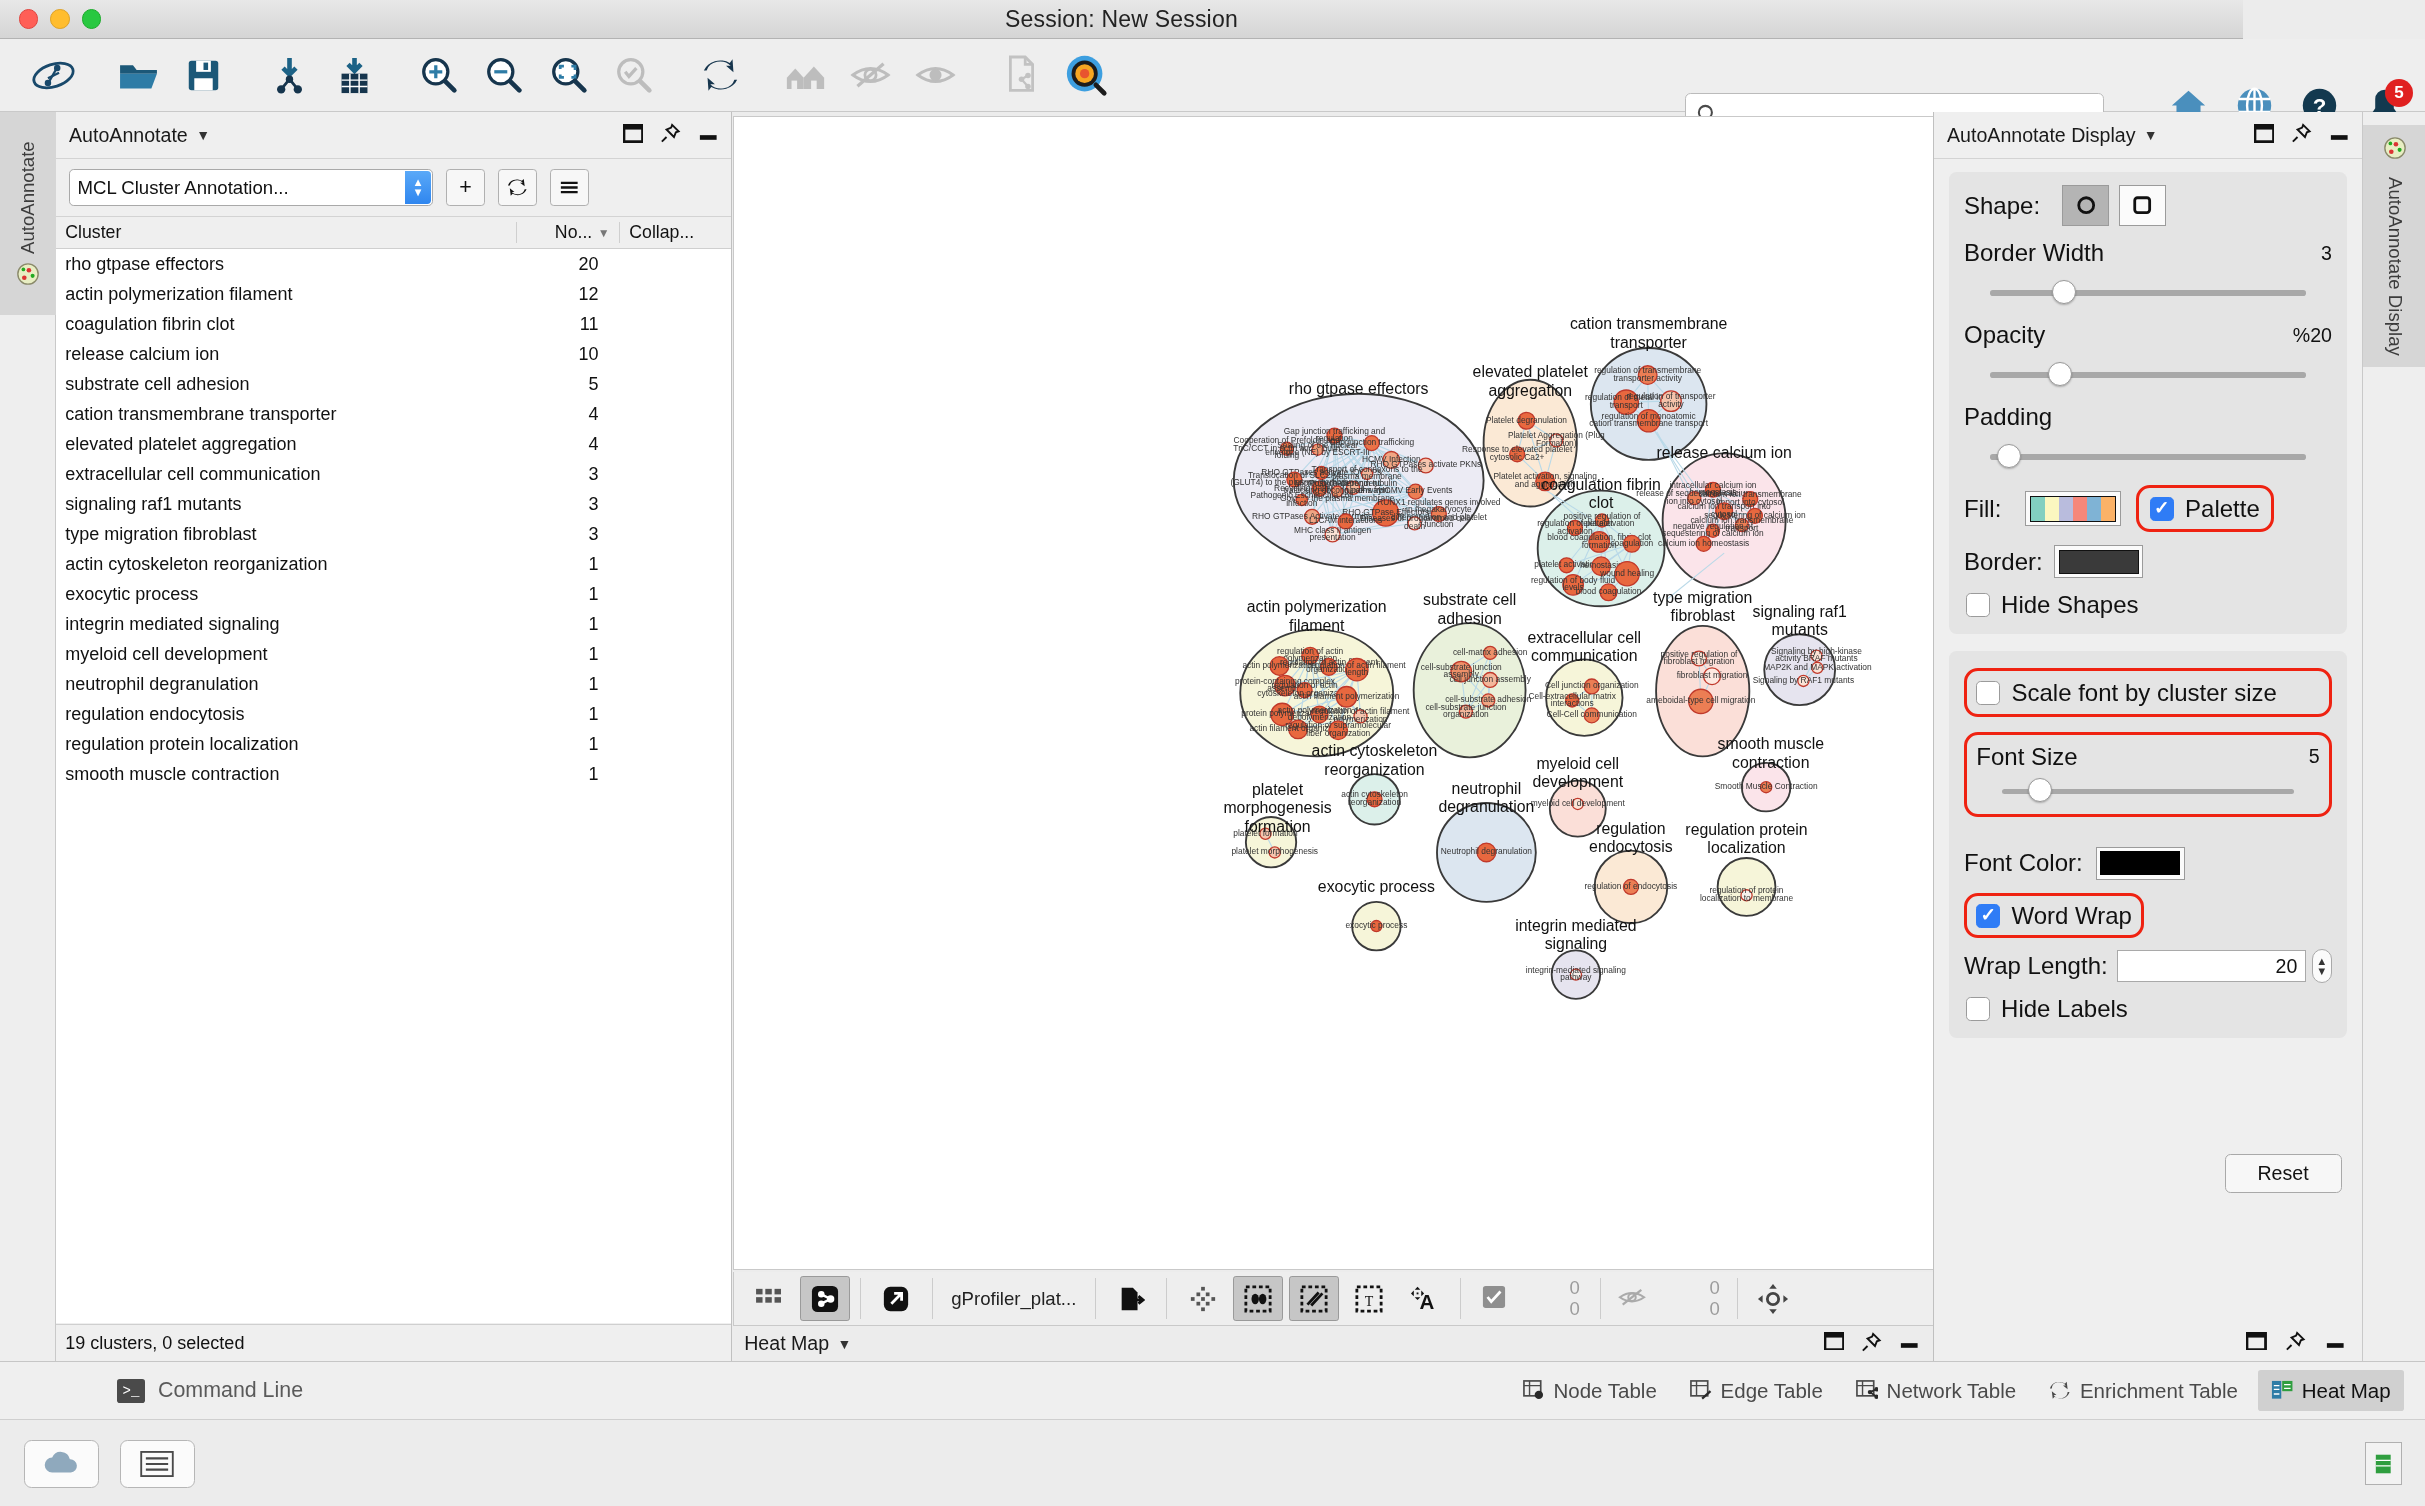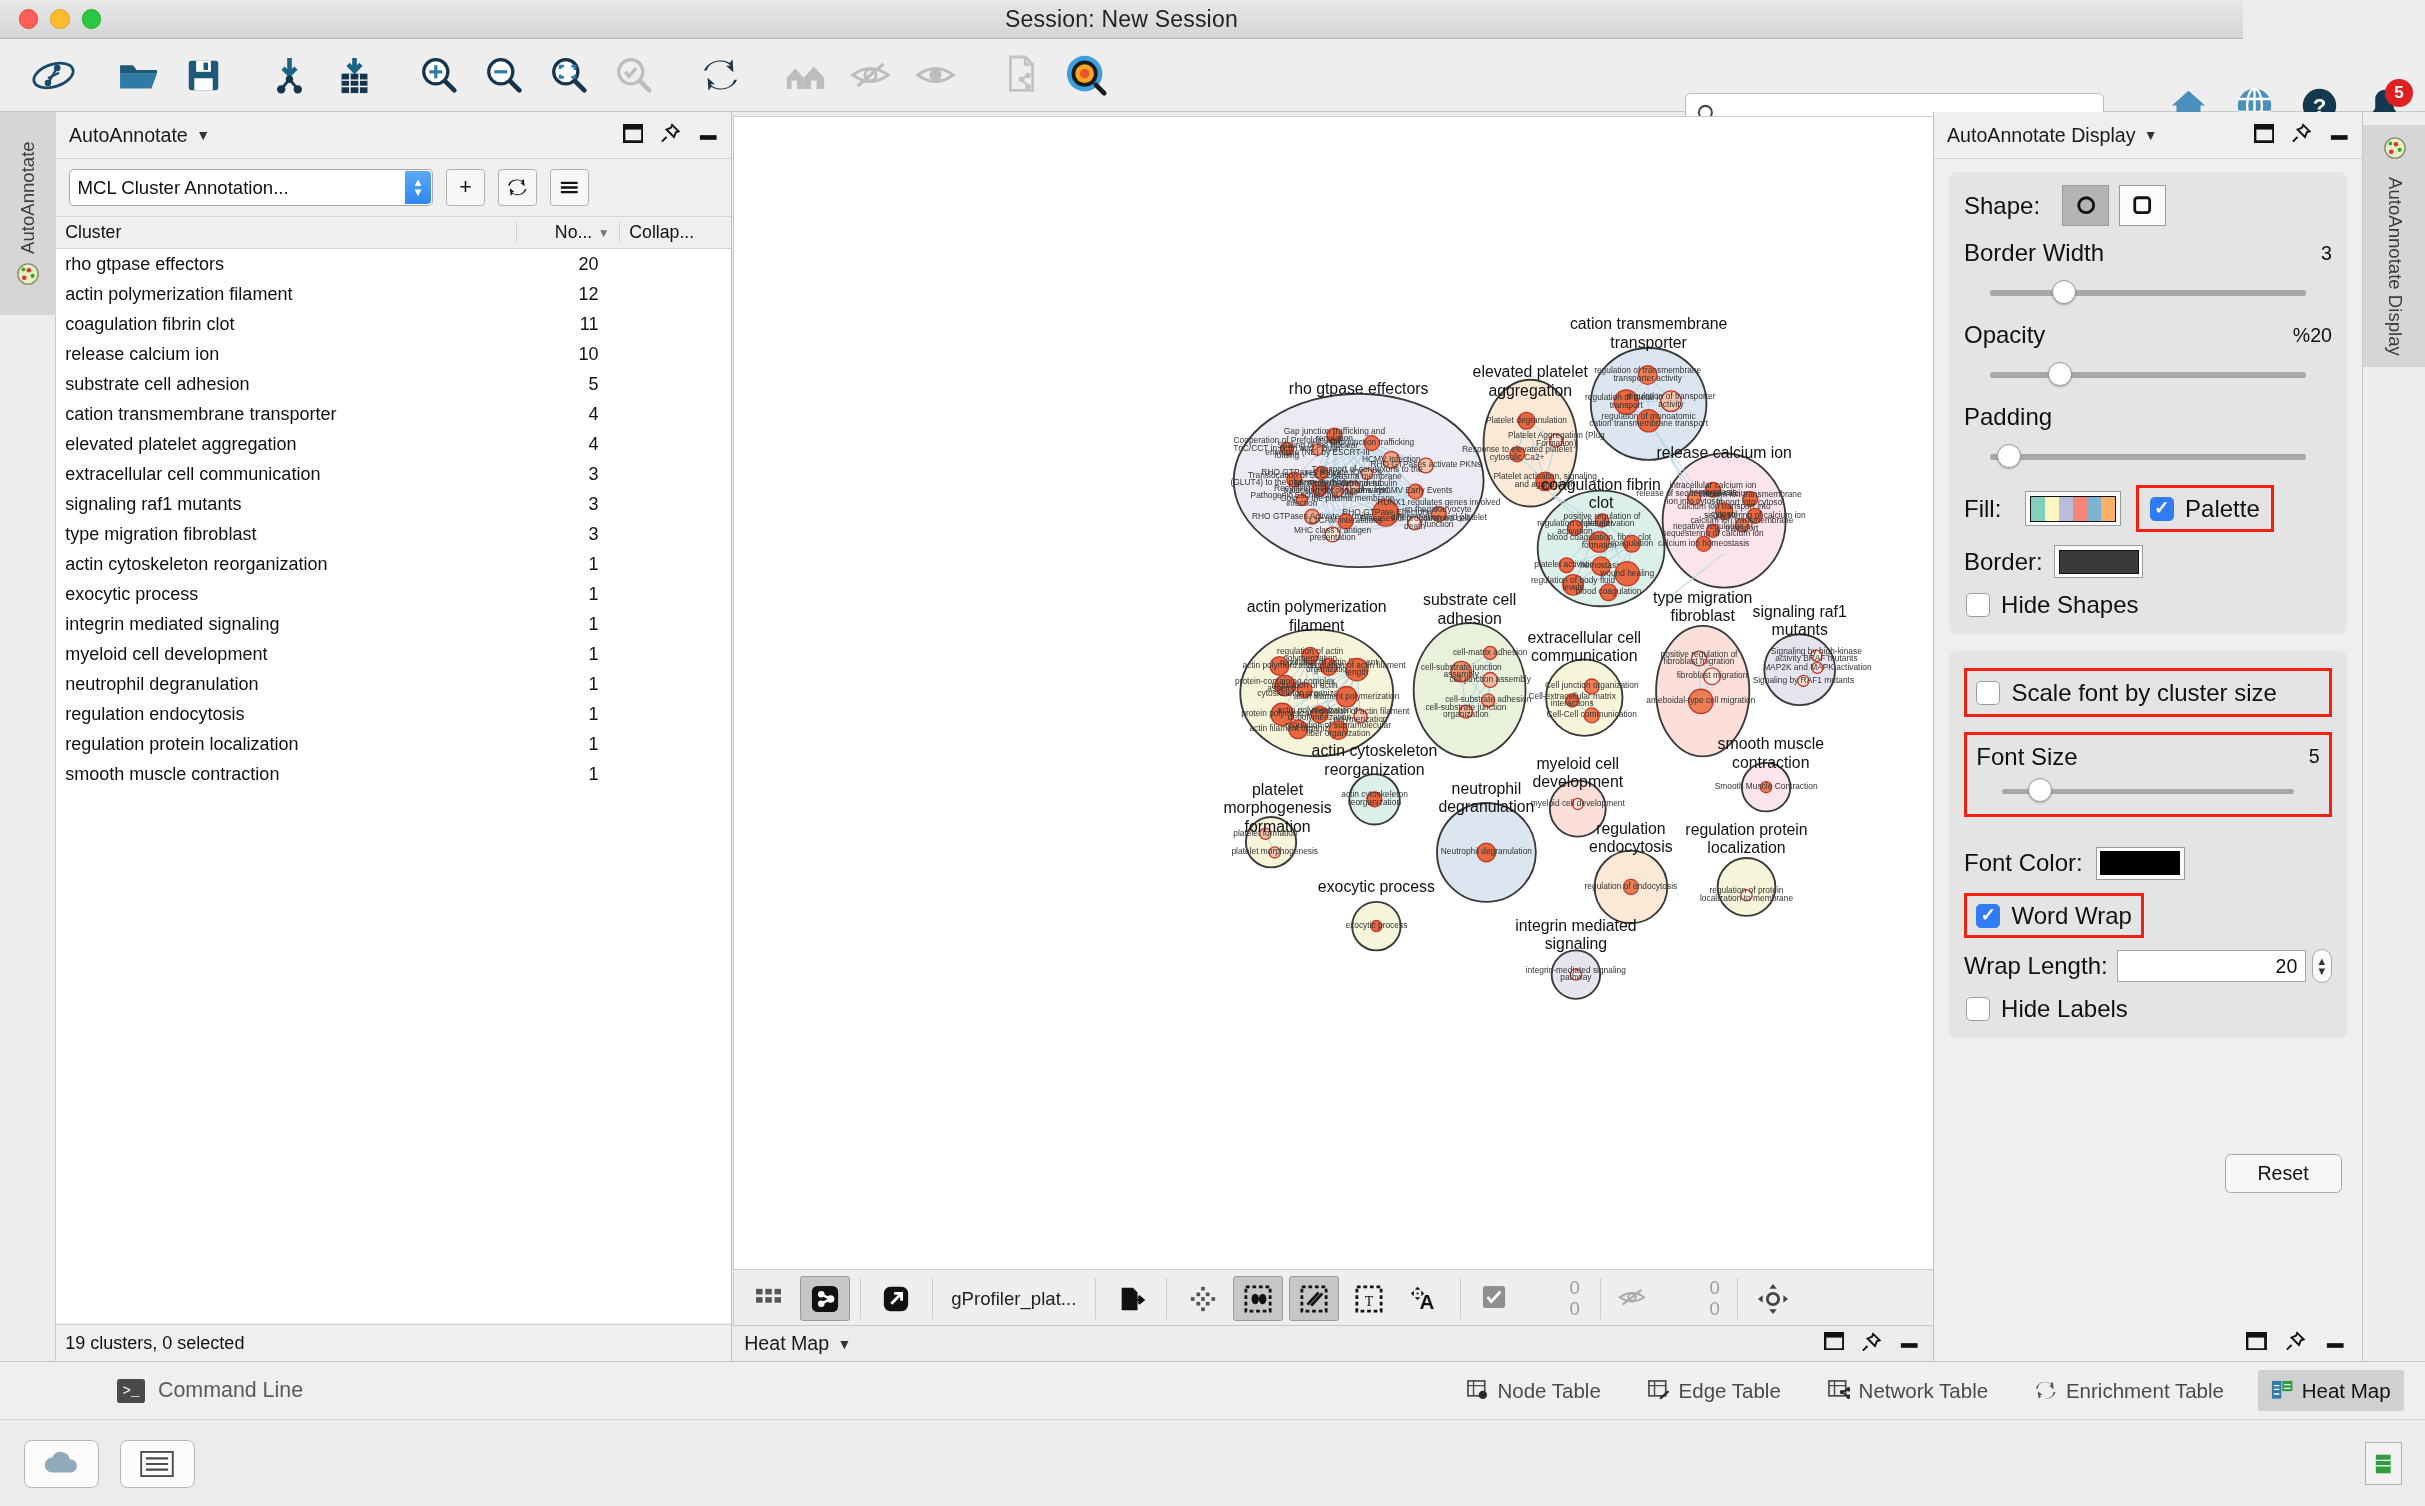--- a/index.html
+++ b/index.html
@@ -171,21 +171,21 @@
   .slider .knob {
     position: absolute; top: 0; width: 24px; height: 24px; border-radius: 50%;
     background: #fff; border: 0.9px solid #999; box-shadow: 0 0.9px 1.9px rgba(0,0,0,.25); cursor: pointer;
   }
   .swatch { border: 0.9px solid #9b9b9b; background: #fbfbfb; padding: 3.7px; display: inline-flex; }
   .swatch-inner { border: 1.9px solid #111; display: flex; }
   .chk { width: 24px; height: 24px; border-radius: 4.7px; border: 0.9px solid #9b9b9b;
          background: #fff; display: inline-flex; align-items: center; justify-content: center; cursor: pointer; }
   .chk.on { background: #2f7cf6; border-color: #2f7cf6; }
   .chk.on::after { content: "✓"; color: #fff; font-size: 18.6px; line-height: 18.6px; font-weight: bold; }
-  .hl { border: 3.7px solid #ef2211; border-radius: 0; }
+  .hl { border: 3.7px solid #ef2211; border-radius: 14px; }
   .inputbox {
     flex: 1; height: 32px; background: #fff; border: 0.9px solid #a9a9a9;
     display: flex; align-items: center; justify-content: flex-end; padding-right: 7.5px;
     font-size: 19.6px; color: #111; margin-left: 9.3px;
   }
   .tinystep {
     width: 20.5px; height: 34px; margin-left: 5.6px; border: 0.9px solid #a9a9a9; border-radius: 10.3px;
     background: #fbfbfb; display: flex; flex-direction: column; align-items: center;
     justify-content: center; font-size: 11.2px; line-height: 10.3px; color: #333; cursor: pointer;
   }
@@ -217,21 +217,21 @@
     background: #efefef; border-top: 0.9px solid #c6c6c6;
     display: flex; align-items: center;
   }
   .cmdleft { display: flex; align-items: center; gap: 13px; padding-left: 117px; }
   .cmd-icon {
     width: 28px; height: 24px; background: #4a4a4a; border-radius: 2.8px; color: #fff;
     font-size: 14px; display: flex; align-items: center; justify-content: center;
     font-family: "Liberation Mono", monospace;
   }
   .cmd-text { font-size: 21.4px; color: #5a5a5a; }
-  .tabs-right { margin-left: auto; display: flex; align-items: center; gap: 21px; padding-right: 22.4px; }
+  .tabs-right { margin-left: auto; display: flex; align-items: center; gap: 7px; padding-right: 22.4px; }
   .btab {
     display: flex; align-items: center; gap: 8.4px; font-size: 20.5px; color: #4a4a4a;
     padding: 8.4px 13px; border-radius: 2.8px; cursor: pointer; white-space: nowrap;
   }
   .btab.active { background: #d0d0d0; color: #111; }
 
   .statusbar {
     position: absolute; left: 0; top: 1419px; width: 2426px; height: 88px;
     background: #ececec; border-top: 0.9px solid #cfcfcf;
     display: flex; align-items: center;

